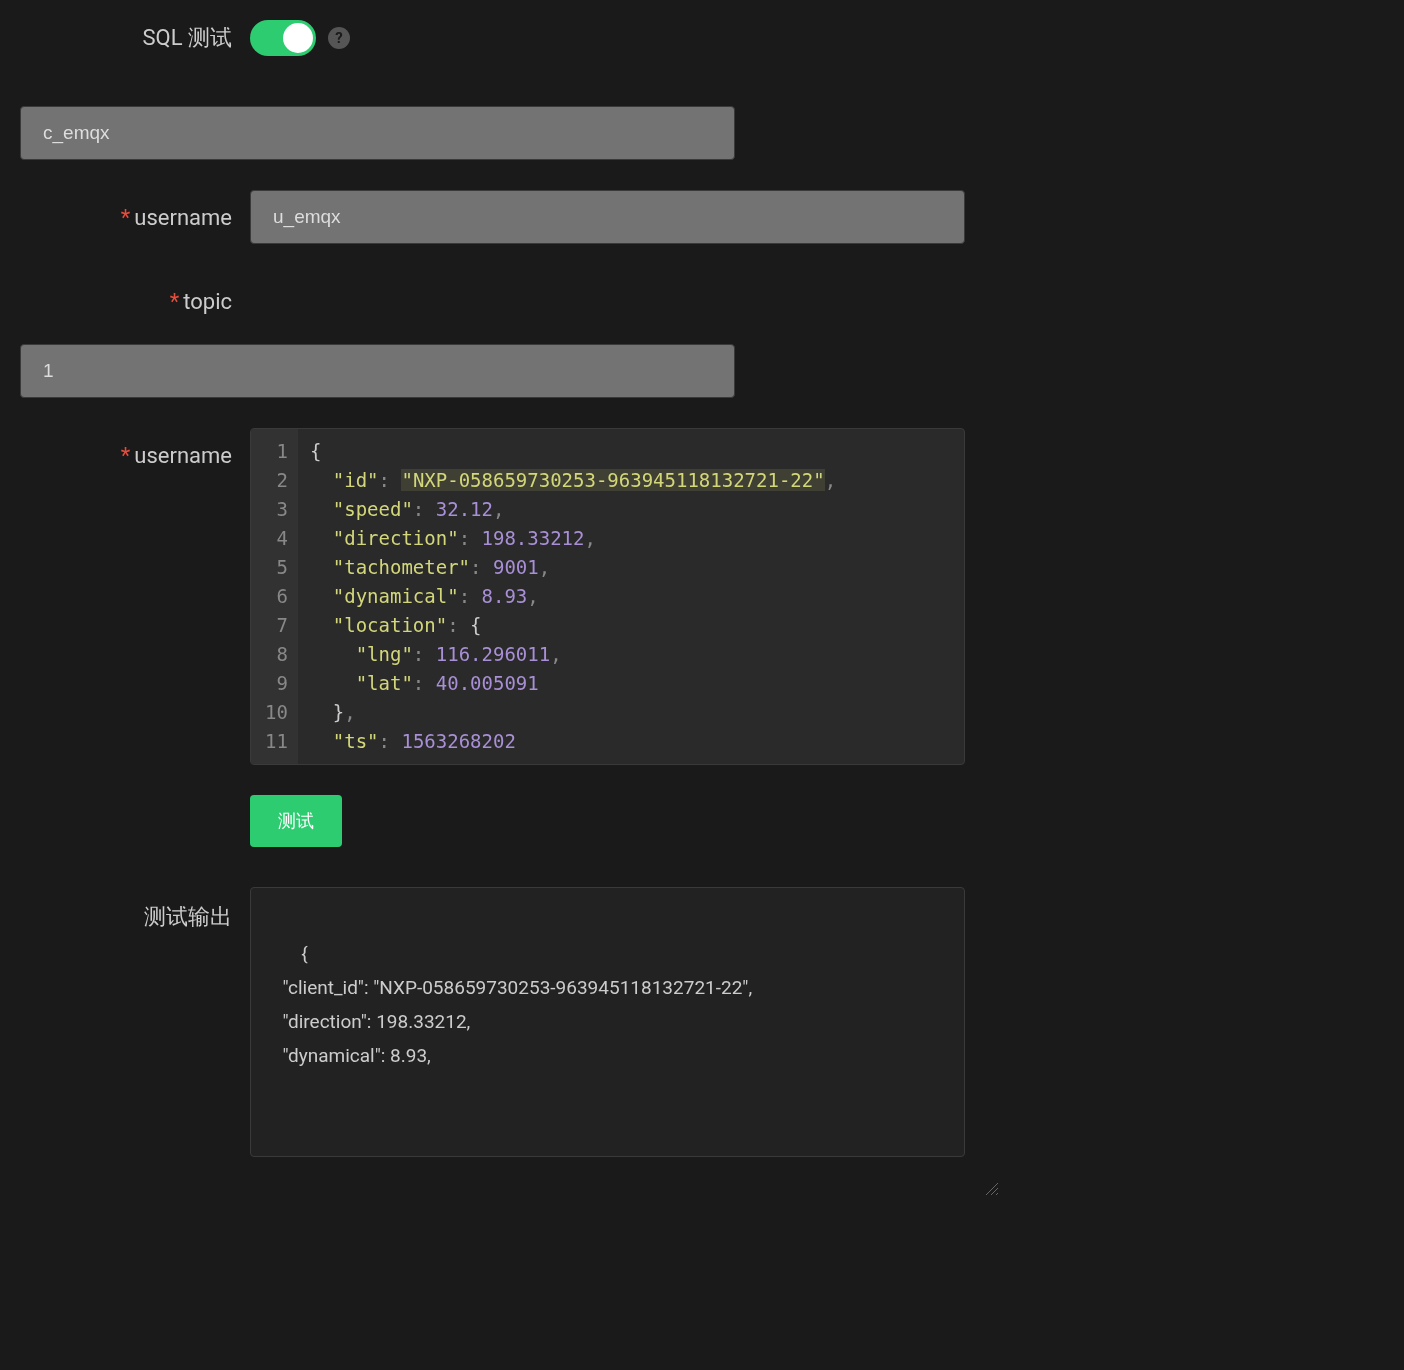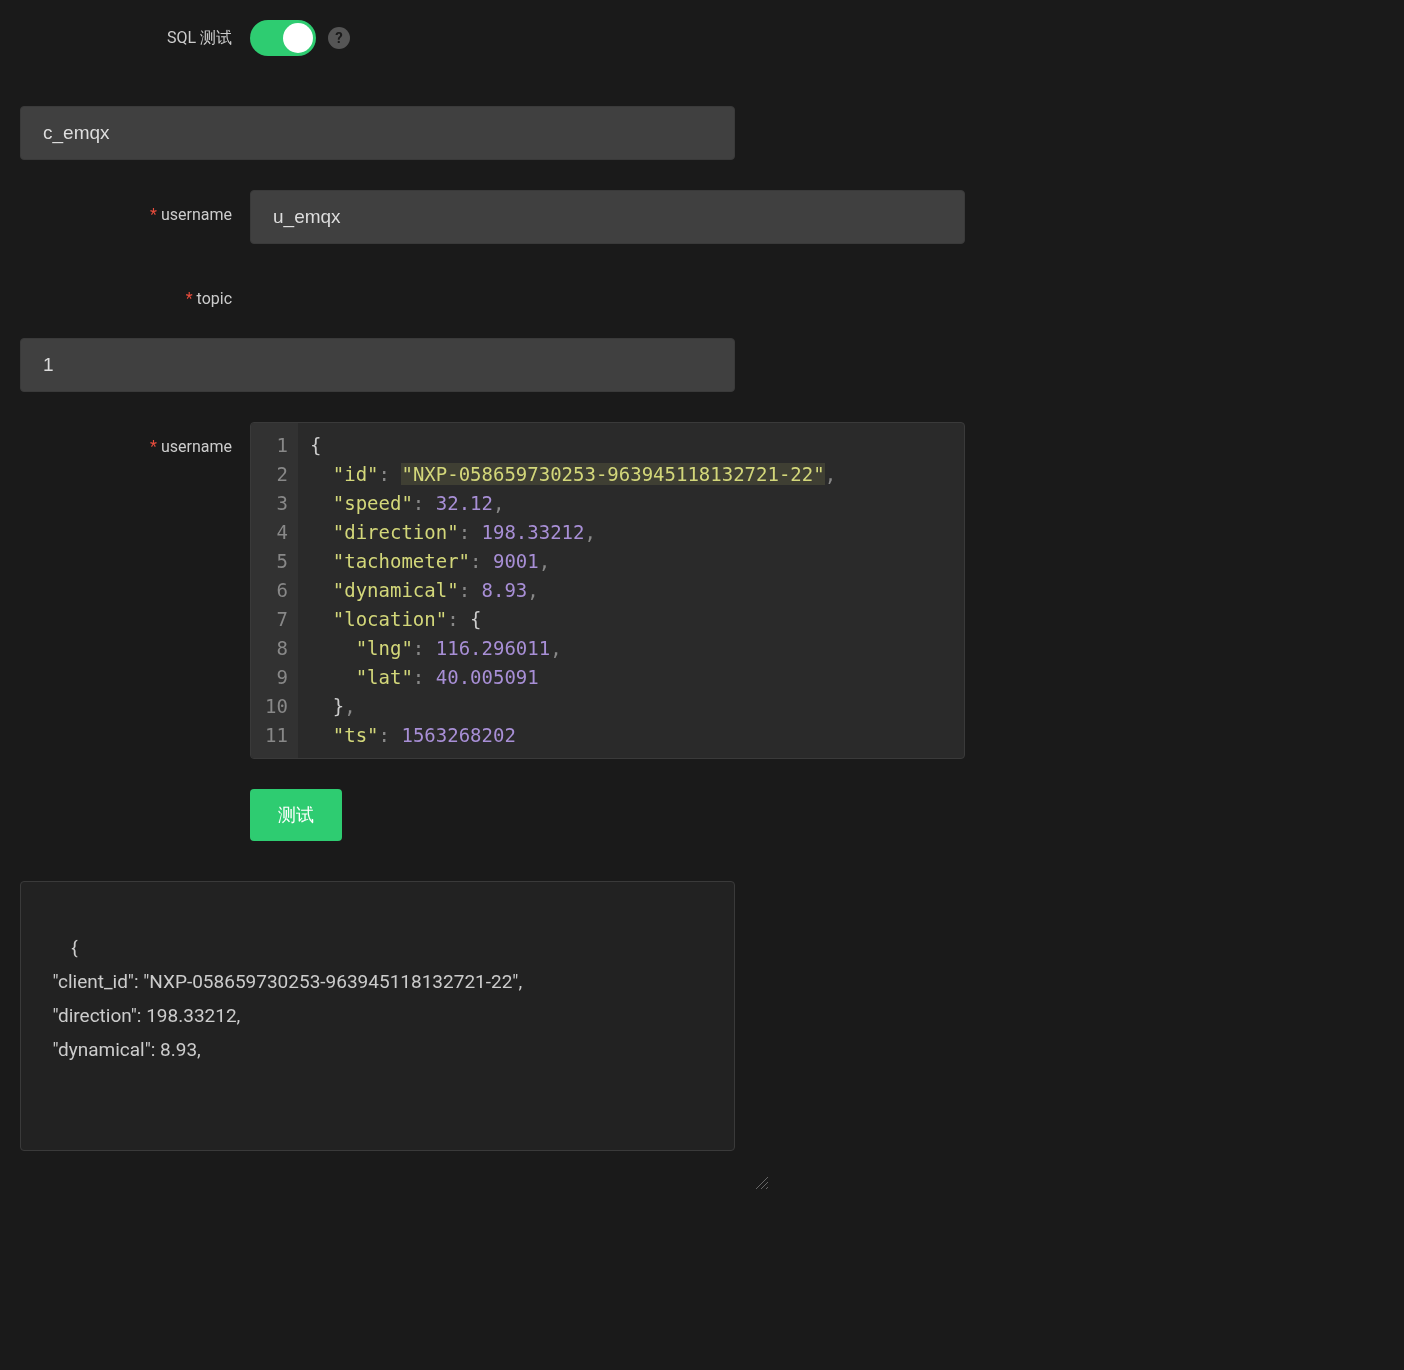--- a/index.html
+++ b/index.html
@@ -19,33 +19,33 @@
     display: flex;
     align-items: flex-start;
     margin-bottom: 30px;
   }
   .form-label {
     width: 230px;
     text-align: right;
     padding-right: 18px;
     padding-top: 15px;
     color: #cccccc;
-    font-size: 16px;
+    font-size: 22px;
   }
   .form-label .required {
     color: #e74c3c;
     margin-right: 4px;
   }
   .form-control {
     flex: 1;
     max-width: 715px;
   }
   .text-input {
     width: 100%;
-    background: #404040;
+    background: #737373;
     border: 1px solid #3a3a3a;
     border-radius: 4px;
     padding: 15px 22px;
     color: #dddddd;
     font-size: 19px;
     outline: none;
   }
   .toggle-row {
     display: flex;
     align-items: center;
@@ -204,20 +204,21 @@
       <div class="code-content" id="code-content"><div><span class="tok-brace">{</span></div><div><span>  </span><span class="tok-key">"id"</span><span class="tok-punc">: </span><span class="tok-string-hl">"NXP-058659730253-963945118132721-22"</span><span class="tok-punc">,</span></div><div><span>  </span><span class="tok-key">"speed"</span><span class="tok-punc">: </span><span class="tok-number">32.12</span><span class="tok-punc">,</span></div><div><span>  </span><span class="tok-key">"direction"</span><span class="tok-punc">: </span><span class="tok-number">198.33212</span><span class="tok-punc">,</span></div><div><span>  </span><span class="tok-key">"tachometer"</span><span class="tok-punc">: </span><span class="tok-number">9001</span><span class="tok-punc">,</span></div><div><span>  </span><span class="tok-key">"dynamical"</span><span class="tok-punc">: </span><span class="tok-number">8.93</span><span class="tok-punc">,</span></div><div><span>  </span><span class="tok-key">"location"</span><span class="tok-punc">: </span><span class="tok-brace">{</span></div><div><span>    </span><span class="tok-key">"lng"</span><span class="tok-punc">: </span><span class="tok-number">116.296011</span><span class="tok-punc">,</span></div><div><span>    </span><span class="tok-key">"lat"</span><span class="tok-punc">: </span><span class="tok-number">40.005091</span></div><div><span>  </span><span class="tok-brace">}</span><span class="tok-punc">,</span></div><div><span>  </span><span class="tok-key">"ts"</span><span class="tok-punc">: </span><span class="tok-number">1563268202</span></div></div>
     </div>
   </div>
 </div>
 
 <div class="button-row">
   <button class="test-button">测试</button>
 </div>
 
 <div class="form-row">
+  <div class="form-label">测试输出</div>
   <div class="form-control">
     <div class="output-box">
       <span>{
   "client_id": "NXP-058659730253-963945118132721-22",
   "direction": 198.33212,
   "dynamical": 8.93,</span>
       <div class="resize-handle">
         <svg viewBox="0 0 14 14" width="14" height="14">
           <line x1="2" y1="14" x2="14" y2="2" stroke="#666" stroke-width="1"></line>
           <line x1="7" y1="14" x2="14" y2="7" stroke="#666" stroke-width="1"></line>

